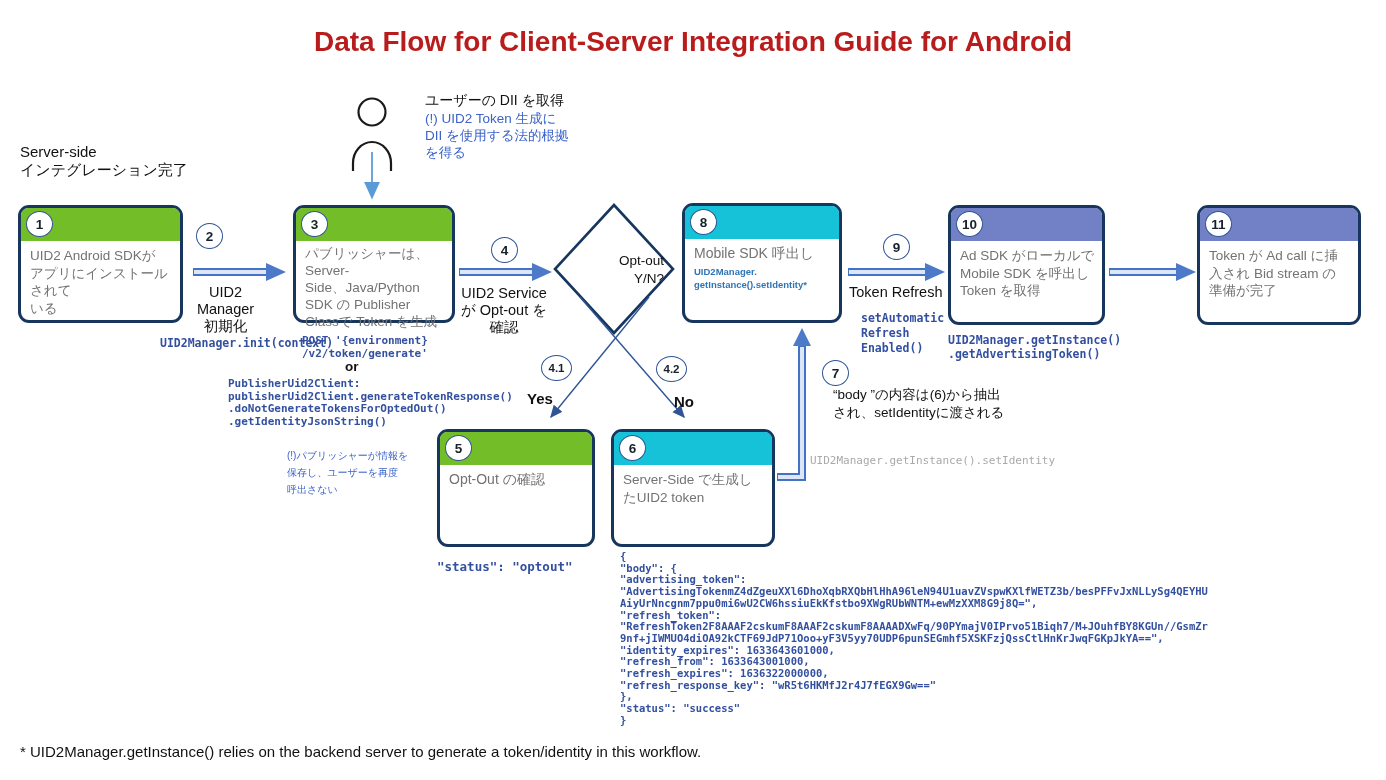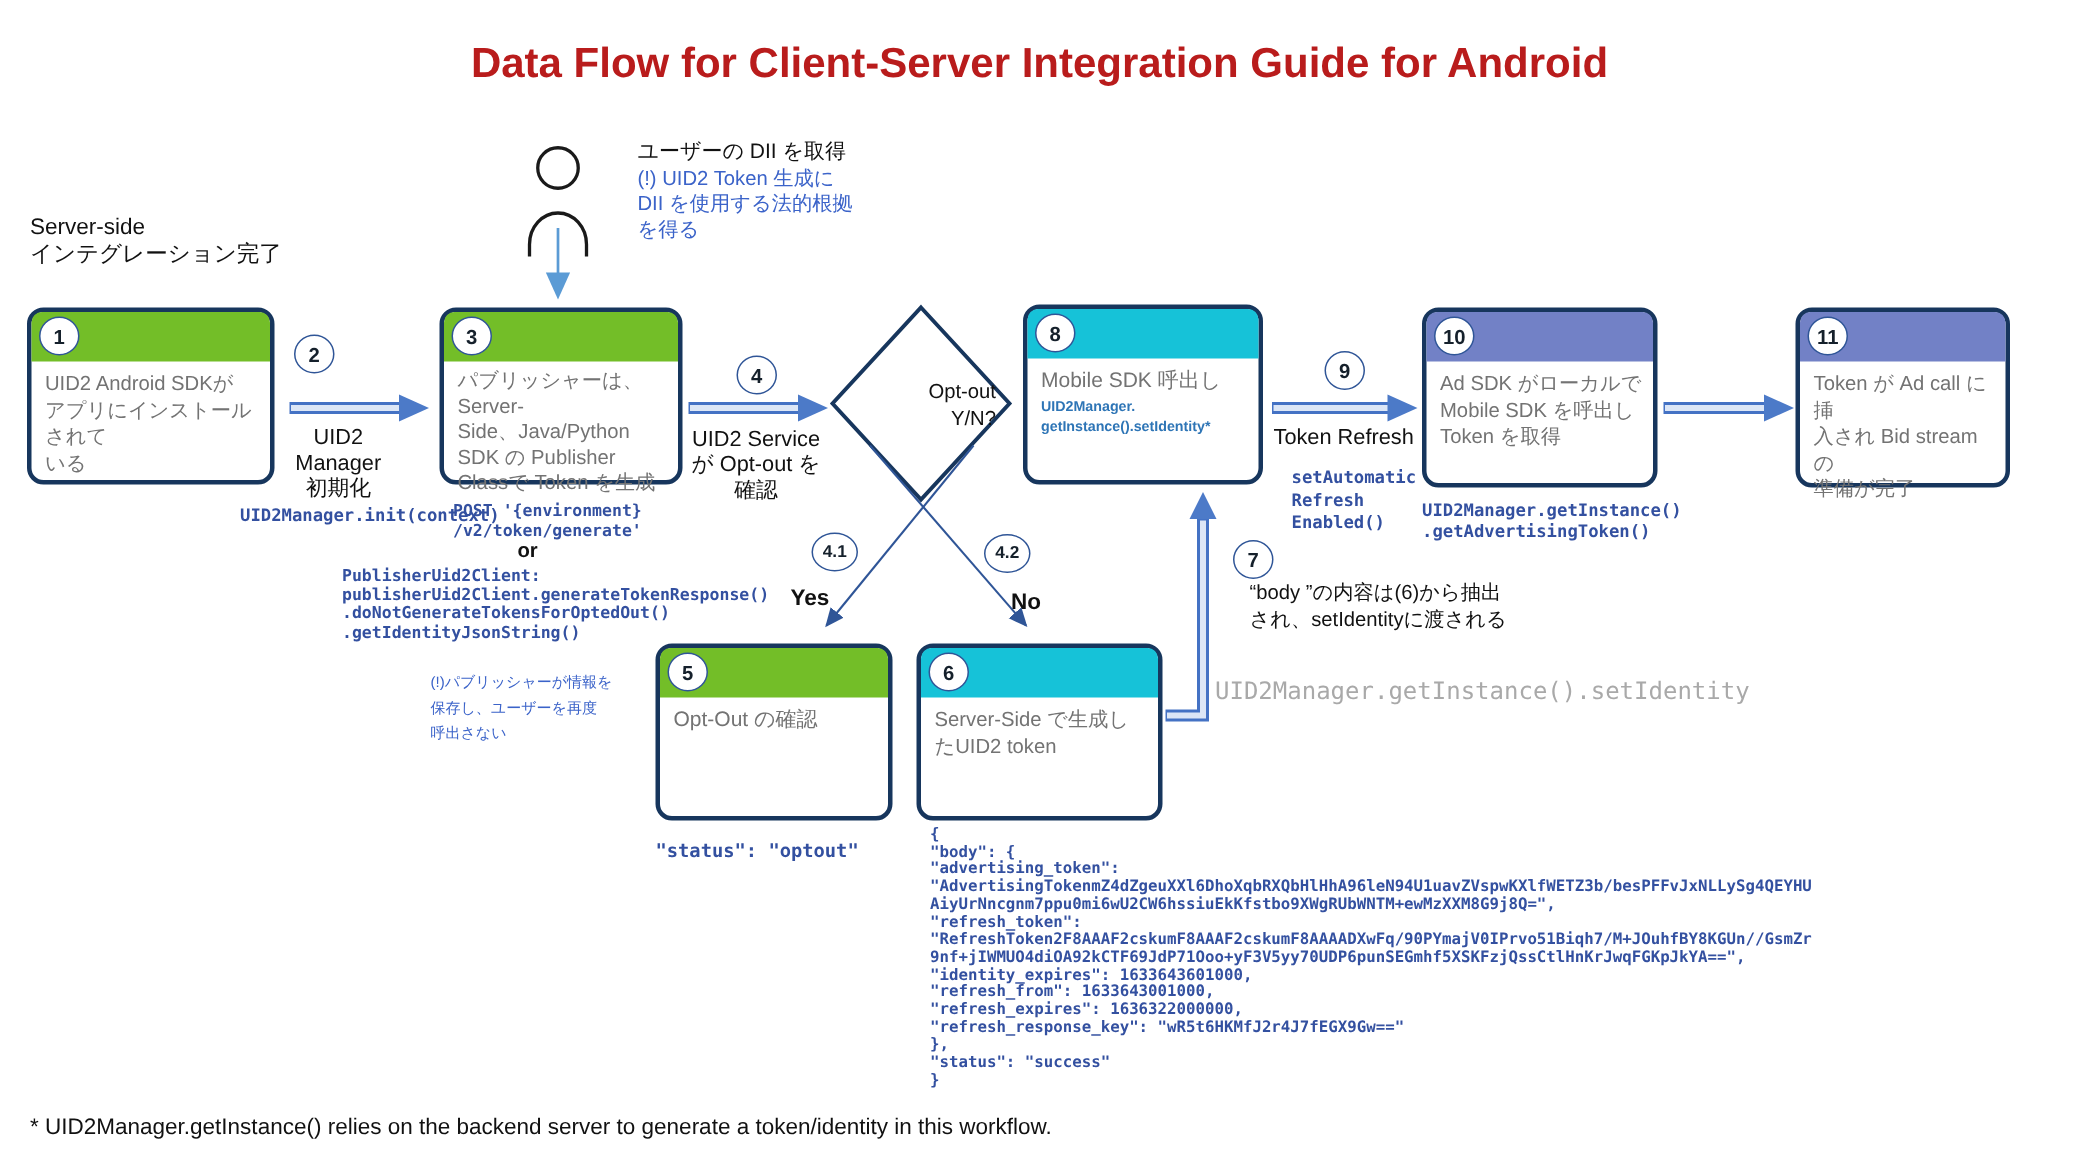--- a/index.html
+++ b/index.html
@@ -41,21 +41,21 @@
   .note-blue { color:#3B63C9; font-size:10px; line-height:17px; }
 
   .code {
     position:absolute; font-family:"DejaVu Sans Mono","Liberation Mono",monospace;
     font-weight:bold; color:#3350A0; font-size:11px; line-height:13px;
     white-space:pre; z-index:2;
   }
   .code-md { font-size:11.5px; line-height:14px; }
   .code-lg { font-size:12.5px; }
   .code-json { font-size:10.5px; line-height:11.7px; }
-  .code-gray { font-weight:normal; color:#A9A9A9; font-size:16px; }
+  .code-gray { font-weight:normal; color:#A9A9A9; font-size:11px; }
 
   .n8-sub {
     position:absolute; top:60px; left:9px; right:3px;
     font-size:9.5px; font-weight:700; line-height:12.5px; color:#2E75B6;
     white-space:pre-line; font-family:"Liberation Sans","DejaVu Sans",sans-serif;
   }
   .decision-lbl {
     position:absolute; left:564px; top:252px; width:100px; text-align:right;
     font-size:13.5px; line-height:18px; white-space:pre-line; z-index:2; color:#111;
   }
@@ -168,21 +168,21 @@
   </div>
 
   <div class="node" style="left:948px; top:205px; width:157px; height:120px;">
     <div class="node-header hdr-slate"></div>
     <div class="badge on-box">10</div>
     <div class="node-body">Ad SDK がローカルで
 Mobile SDK を呼出し
 Token を取得</div>
   </div>
 
-  <div class="node" style="left:1197px; top:205px; width:143px; height:120px;">
+  <div class="node" style="left:1197px; top:205px; width:164px; height:120px;">
     <div class="node-header hdr-slate"></div>
     <div class="badge on-box">11</div>
     <div class="node-body">Token が Ad call に挿
 入され Bid stream の
 準備が完了</div>
   </div>
 
   <div class="decision-lbl">Opt-out
 Y/N?</div>
 

